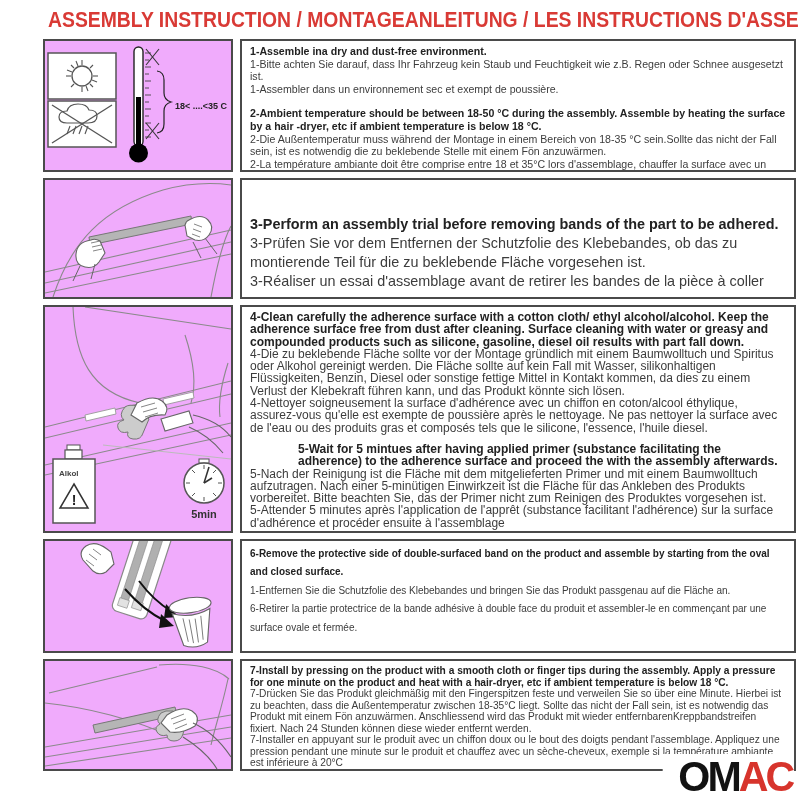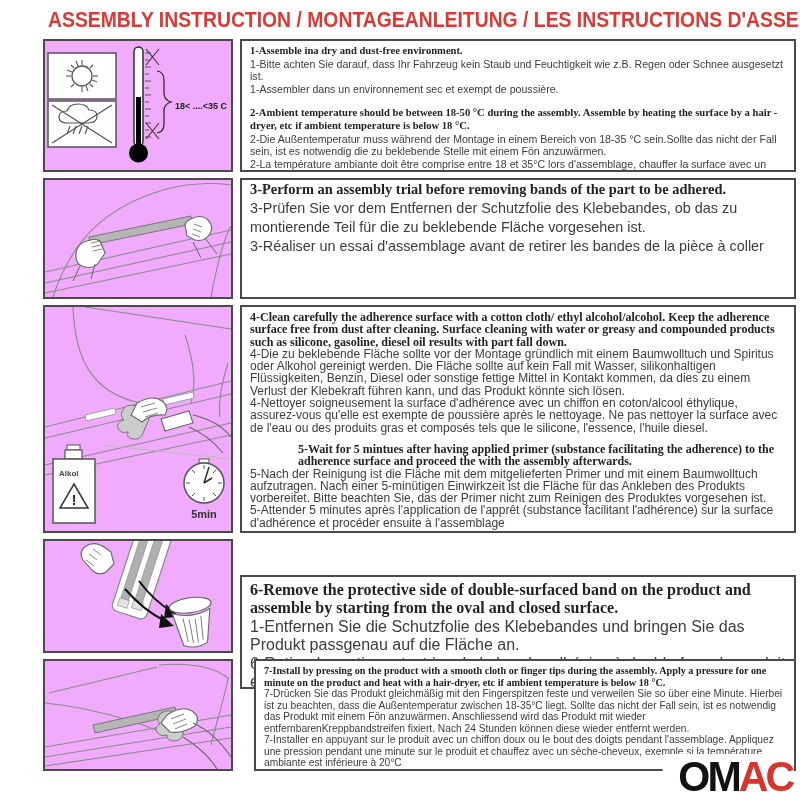--- a/index.html
+++ b/index.html
@@ -7,28 +7,28 @@
         font-family:"Liberation Sans", sans-serif;color:#3c3c3c;}
   .doc-title{margin:7px 0 6px 0;text-align:center;font-size:22px;font-weight:bold;
         color:#d93a35;transform:scaleX(0.88);transform-origin:50% 50%;
         letter-spacing:0px;white-space:nowrap;}
   .row{display:flex;margin:0 4px 6px 30px;gap:7px;}
   .icon-cell{width:190px;flex:none;border:2px solid #4a4a4a;position:relative;
         background:#f0abfc;overflow:hidden;margin-left:13px;}
   .text-cell{flex:1;border:2px solid #4a4a4a;background:#fff;overflow:hidden;
         padding:4px 8px 2px 8px;}
   .text-cell p{margin:0;}
-  .text-cell p.b{font-weight:bold;color:#222;font-family:Liberation Serif, serif;}
+  .text-cell p.b{font-weight:bold;color:#222;}
   .gap{margin-top:12px !important;}
   
   .t-sm{font-size:10.6px;line-height:12.6px;}
-  .t-lg{font-size:14.4px;line-height:19px;padding-top:0;}
+  .t-lg{font-size:14.4px;line-height:19px;padding-top:35px;}
   .t-xs{font-size:12px;line-height:12.3px;}
-  .t-md{font-size:16px;line-height:18.4px;margin-top:36px;}
-  .t-xxs{font-size:10.2px;line-height:11.5px;margin-left:14px;}
+  .t-md{font-size:10px;line-height:18.4px;}
+  .t-xxs{font-size:10.2px;line-height:11.5px;}
   .t-xxs .gap,.t-xs .gap{margin-top:9px !important;margin-left:48px;}
   
   .r1{height:133px;} .r2{height:121px;} .r3{height:228px;} .r4{height:114px;} .r5{height:112px;}
   .r1 .icon-cell,.r2 .icon-cell,.r3 .icon-cell,.r4 .icon-cell,.r5 .icon-cell{height:100%;box-sizing:border-box;}
   .r1,.r2,.r3,.r4,.r5{box-sizing:border-box;}
   .text-cell{box-sizing:border-box;height:100%;}
   svg{display:block;}
   .logo{position:absolute;right:6px;bottom:2px;background:#fff;padding:2px 2px 0 16px;
         font-size:42px;font-weight:bold;letter-spacing:-3px;line-height:42px;
         transform:scaleX(0.98);transform-origin:100% 50%;}

